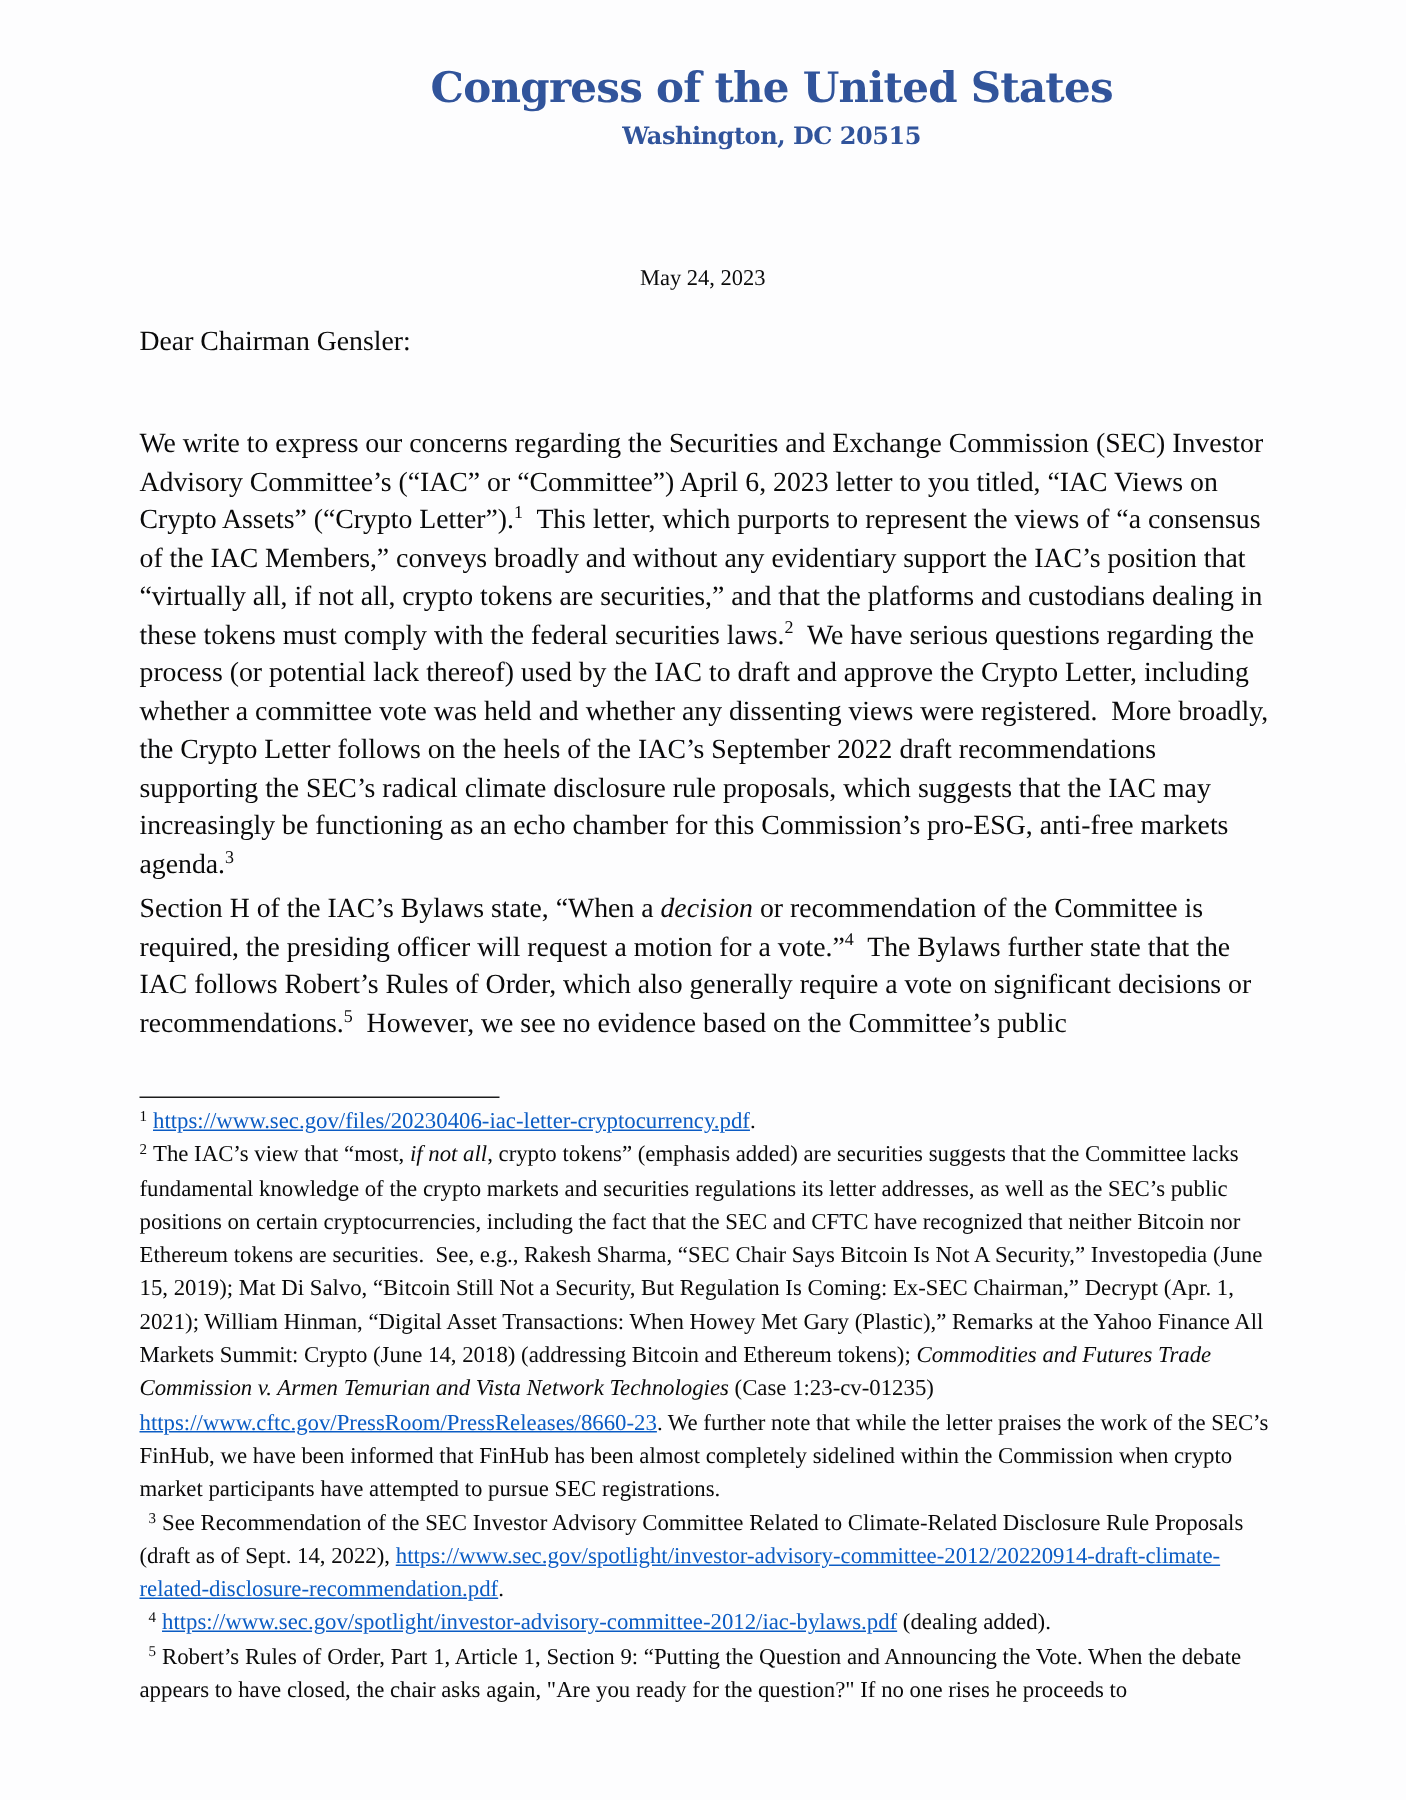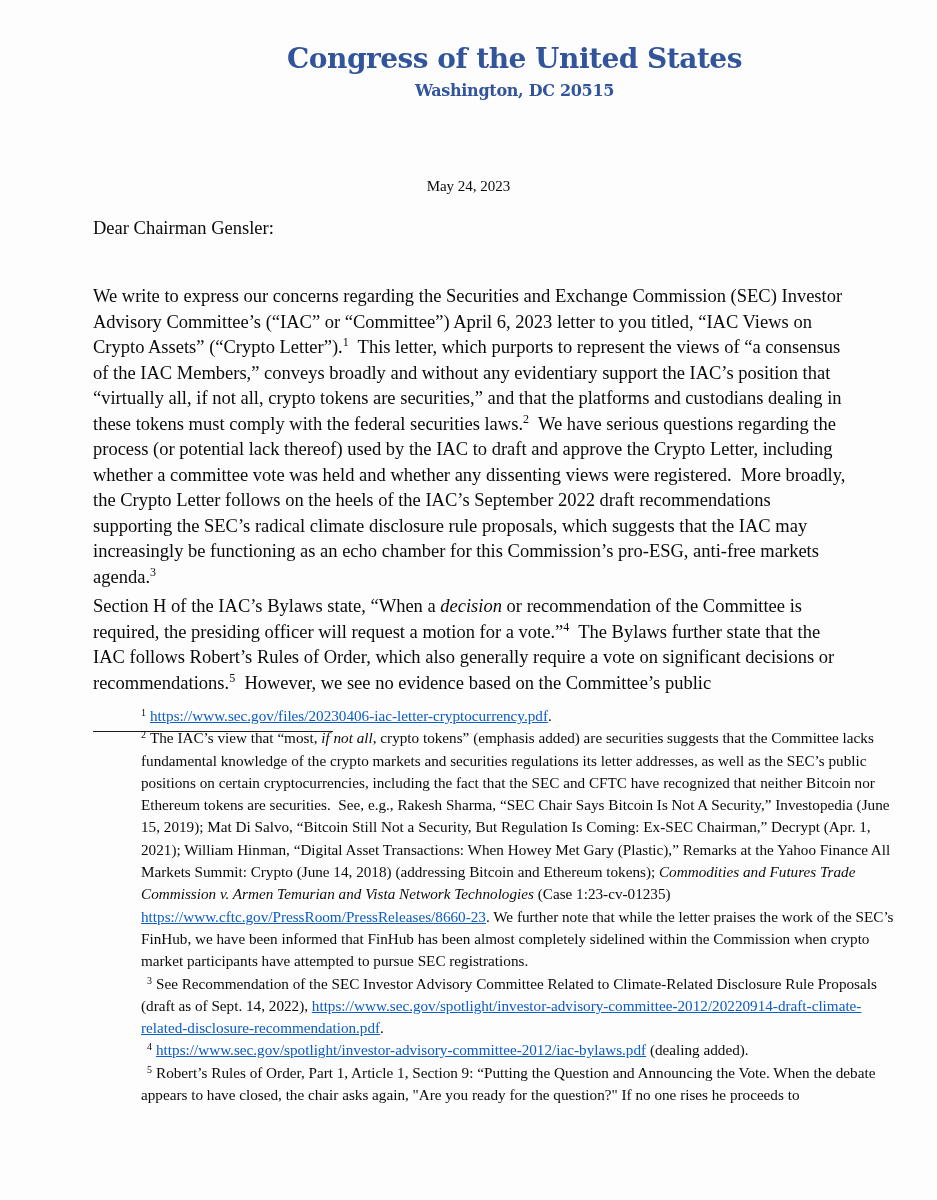--- a/index.html
+++ b/index.html
@@ -47,26 +47,25 @@
     line-height: 0;
     vertical-align: baseline;
     position: relative;
     top: -7px;
   }
   .italic { font-style: italic; }
   
   .fnsep { position: absolute; top: 731px; left: 93px; width: 240px; border: 0; border-top: 1.8px solid #1c1c1c; margin: 0; }
   .footnotes {
     position: absolute;
-    top: 705px;
+    top: 737px;
     left: 93px;
     width: 757px;
     font-size: 15.2px;
     line-height: 22.3px;
-    margin-left: 48px;
   }
   .fn { margin: 0; white-space: pre-wrap; }
   .fn-indent { text-indent: 6px; }
   sup.fnm {
     font-size: 10px;
     line-height: 0;
     vertical-align: baseline;
     position: relative;
     top: -5px;
     margin-right: 4px;

